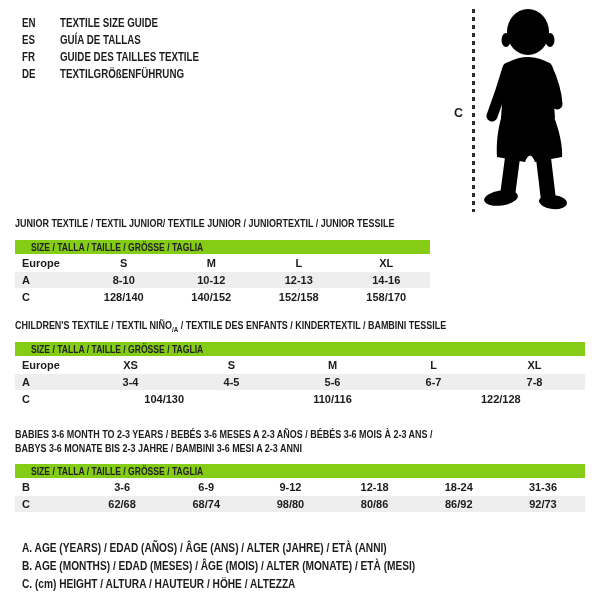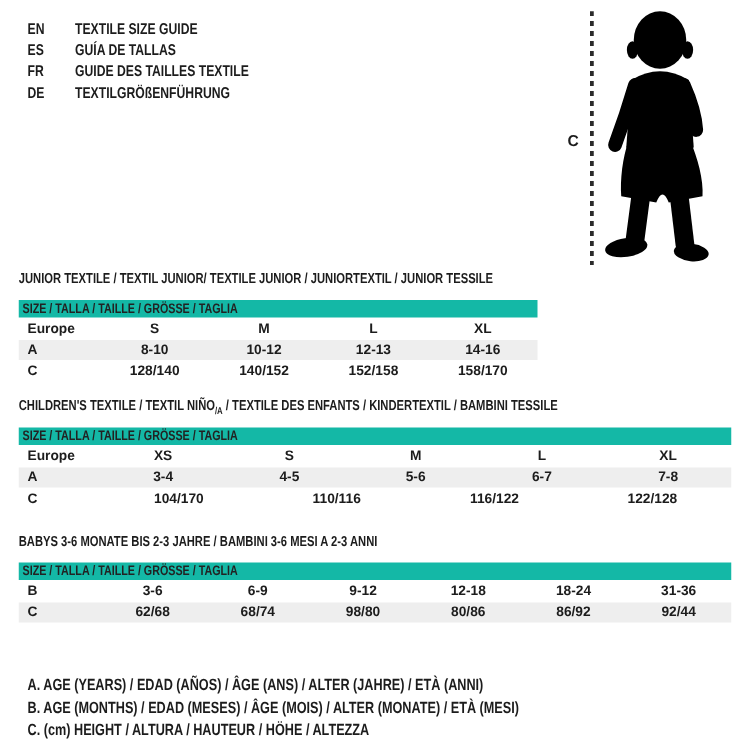--- a/index.html
+++ b/index.html
@@ -30,21 +30,21 @@
 
   
   .size-table { position:absolute; left:15px; }
   .t1 { top:217px; width:415px; }
   .t2 { top:319px; width:570px; }
   .t3 { top:427px; width:570px; }
   .table-title { font-size:11.5px; height:13px; line-height:13px; white-space:nowrap; }
   .t3 .table-title { height:14px; line-height:14px; }
   .size-bar {
     margin-top:10px; height:14px; line-height:14px;
-    background:#14b8a6; color:#222; font-size:11px; padding-left:3px;
+    background:#84cc16; color:#222; font-size:11px; padding-left:16px;
   }
   .t3 .size-bar { margin-top:9px; }
   .trow { display:flex; height:16px; line-height:16px; font-size:11px; margin-top:1px; }
   .trow.alt { background:#eeeeee; }
   .tlabel { width:65px; padding-left:7px; flex:none; text-align:left; }
   .tcell { flex:1; text-align:center; }
   sub { font-size:8px; }
 
   
   .footnotes { position:absolute; left:22px; top:539px; }
@@ -138,28 +138,30 @@
     <div class="trow alt">
       <div class="tlabel">A</div>
       <div class="tcell">3-4</div>
       <div class="tcell">4-5</div>
       <div class="tcell">5-6</div>
       <div class="tcell">6-7</div>
       <div class="tcell">7-8</div>
     </div>
     <div class="trow">
       <div class="tlabel">C</div>
-      <div class="tcell">104/170</div>
+      <div class="tcell">104/130</div>
       <div class="tcell">110/116</div>
-      <div class="tcell">116/122</div>
       <div class="tcell">122/128</div>
     </div>
   </div>
 
   <div class="size-table t3">
+    <div class="table-title">
+      <span class="cond">BABIES 3-6 MONTH TO 2-3 YEARS / BEBÉS 3-6 MESES A 2-3 AÑOS / BÉBÉS 3-6 MOIS À 2-3 ANS /</span>
+    </div>
     <div class="table-title">
       <span class="cond">BABYS 3-6 MONATE BIS 2-3 JAHRE / BAMBINI 3-6 MESI A 2-3 ANNI</span>
     </div>
     <div class="size-bar">
       <span class="cond">SIZE / TALLA / TAILLE / GRÖSSE / TAGLIA</span>
     </div>
     <div class="trow">
       <div class="tlabel">B</div>
       <div class="tcell">3-6</div>
       <div class="tcell">6-9</div>
@@ -168,21 +170,21 @@
       <div class="tcell">18-24</div>
       <div class="tcell">31-36</div>
     </div>
     <div class="trow alt">
       <div class="tlabel">C</div>
       <div class="tcell">62/68</div>
       <div class="tcell">68/74</div>
       <div class="tcell">98/80</div>
       <div class="tcell">80/86</div>
       <div class="tcell">86/92</div>
-      <div class="tcell">92/44</div>
+      <div class="tcell">92/73</div>
     </div>
   </div>
 
   <div class="footnotes">
     <div class="note">
       <span class="cond">A. AGE (YEARS) / EDAD (AÑOS) / ÂGE (ANS) / ALTER (JAHRE) / ETÀ (ANNI)</span>
     </div>
     <div class="note">
       <span class="cond">B. AGE (MONTHS) / EDAD (MESES) / ÂGE (MOIS) / ALTER (MONATE) / ETÀ (MESI)</span>
     </div>

